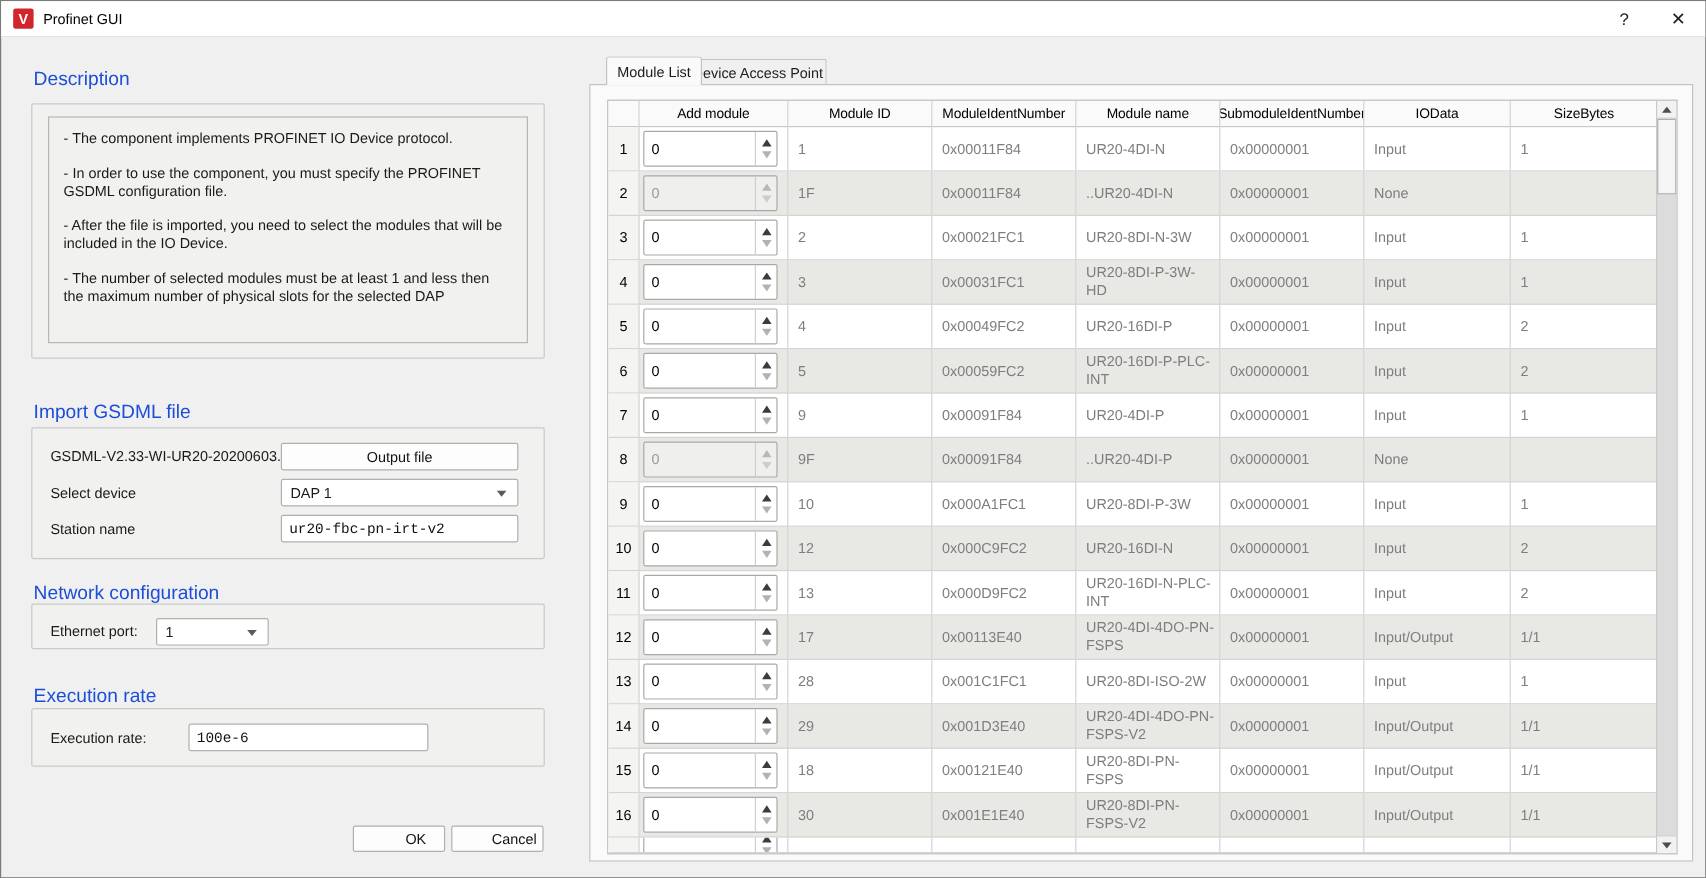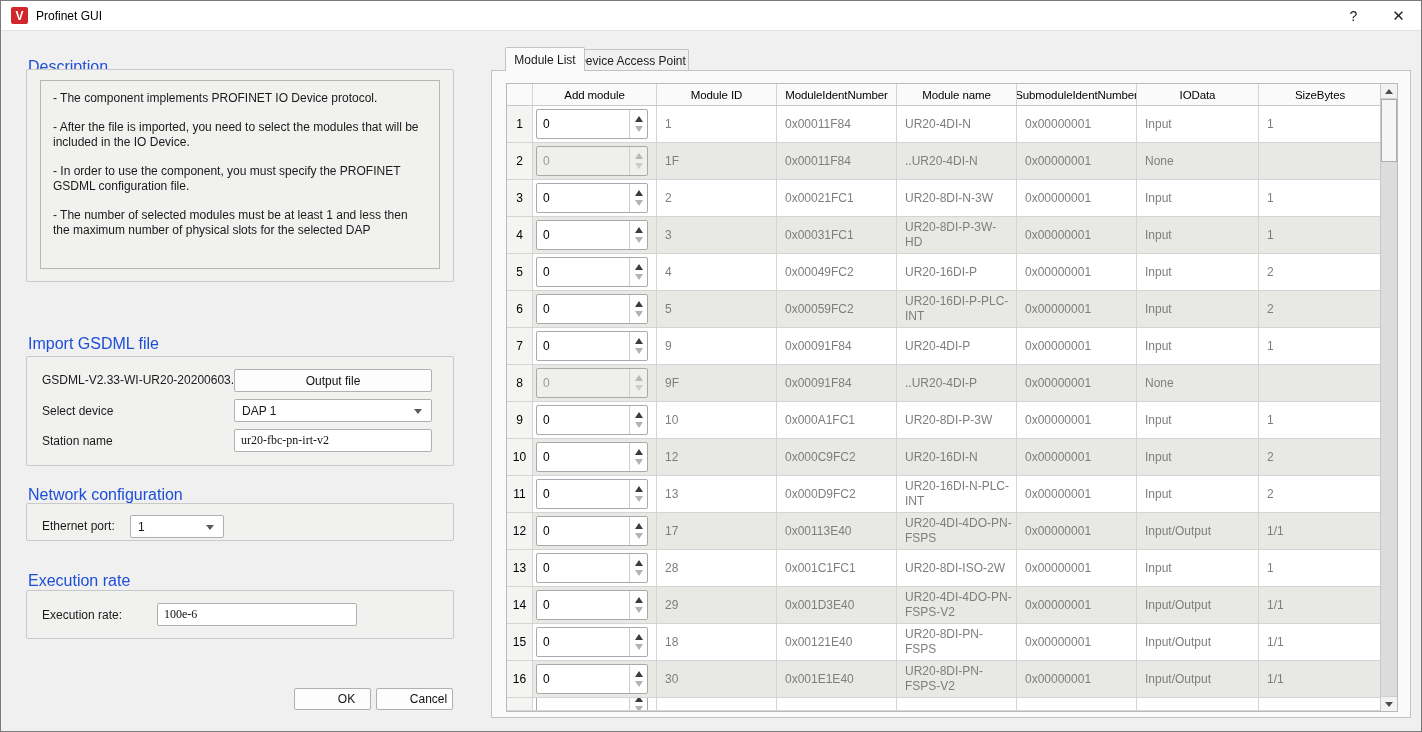--- a/index.html
+++ b/index.html
@@ -24,21 +24,21 @@
   .desc-inner p { margin-bottom:14px; line-height:1.25; color:#1a1a1a; }
 
   .form-label { position:absolute; left:15px; font-size:12px; color:#1a1a1a; }
 
   .btn { background:#fdfdfd; border:1px solid #b0b0b0; border-radius:2px; font-size:12px; color:#111;
          display:flex; align-items:center; justify-content:center; font-family:"Liberation Sans",sans-serif; }
   .combo { position:absolute; background:#fff; border:1px solid #b0b0b0; border-radius:2px; display:flex; align-items:center; padding-left:7px; font-size:12px; }
   .combo .caret { position:absolute; right:9px; top:50%; margin-top:-2px; width:0; height:0;
                   border-left:4px solid transparent; border-right:4px solid transparent; border-top:5px solid #5a5a5a; }
   .textbox { position:absolute; background:#fff; border:1px solid #b0b0b0; border-radius:2px; font-size:12px;
-             padding:0 6px; font-family:Liberation Serif, serif; color:#111; outline:none; }
+             padding:0 6px; font-family:Liberation Mono, monospace; color:#111; outline:none; }
 
   .dlg-btn { position:absolute; width:77px; height:22px;padding-left:28px; }
 
   
   .tab { position:absolute; font-size:12px; display:flex; align-items:center; justify-content:center; border:1px solid #c3c3c3; border-bottom:none; border-radius:2px 2px 0 0; }
   .tab.active { background:#fafafa; height:24px; z-index:3; }
   .tab.inactive { background:#f0f0f0; height:22px; z-index:1; color:#222; }
   .tab-panel { position:absolute; left:490px; top:69px; width:920px; height:648px; background:#fafafa; border:1px solid #c3c3c3; z-index:2; }
 
   
@@ -84,25 +84,25 @@
 
   <div class="titlebar">
     <div class="app-icon">V</div>
     <div class="title-text">Profinet GUI</div>
     <div class="titlebar-spacer"></div>
     <div class="tb-btn">?</div>
     <div class="tb-btn" style="font-size:15px;">✕</div>
   </div>
 
   <div class="section-label" style="left:27px; top:57px;">Description</div>
-  <div class="groupbox" style="left:25px; top:68px; width:428px; height:213px;">
+  <div class="groupbox" style="left:25px; top:85px; width:428px; height:213px;">
     <div class="desc-inner">
       <p>- The component implements PROFINET IO Device protocol.</p>
+      <p>- In order to use the component, you must specify the PROFINET GSDML configuration file.</p>
       <p>- After the file is imported, you need to select the modules that will be included in the IO Device.</p>
-      <p>- In order to use the component, you must specify the PROFINET GSDML configuration file.</p>
       <p>- The number of selected modules must be at least 1 and less then the maximum number of physical slots for the selected DAP</p>
     </div>
   </div>
 
   <div class="section-label" style="left:27px; top:334px;">Import GSDML file</div>
   <div class="groupbox" style="left:25px; top:355px; width:428px; height:110px;">
     <div class="form-label" style="top:16px;">GSDML-V2.33-WI-UR20-20200603.xml</div>
     <div class="btn" style="position:absolute; left:207px; top:12px; width:198px; height:23px;">Output file</div>
 
     <div class="form-label" style="top:47px;">Select device</div>

